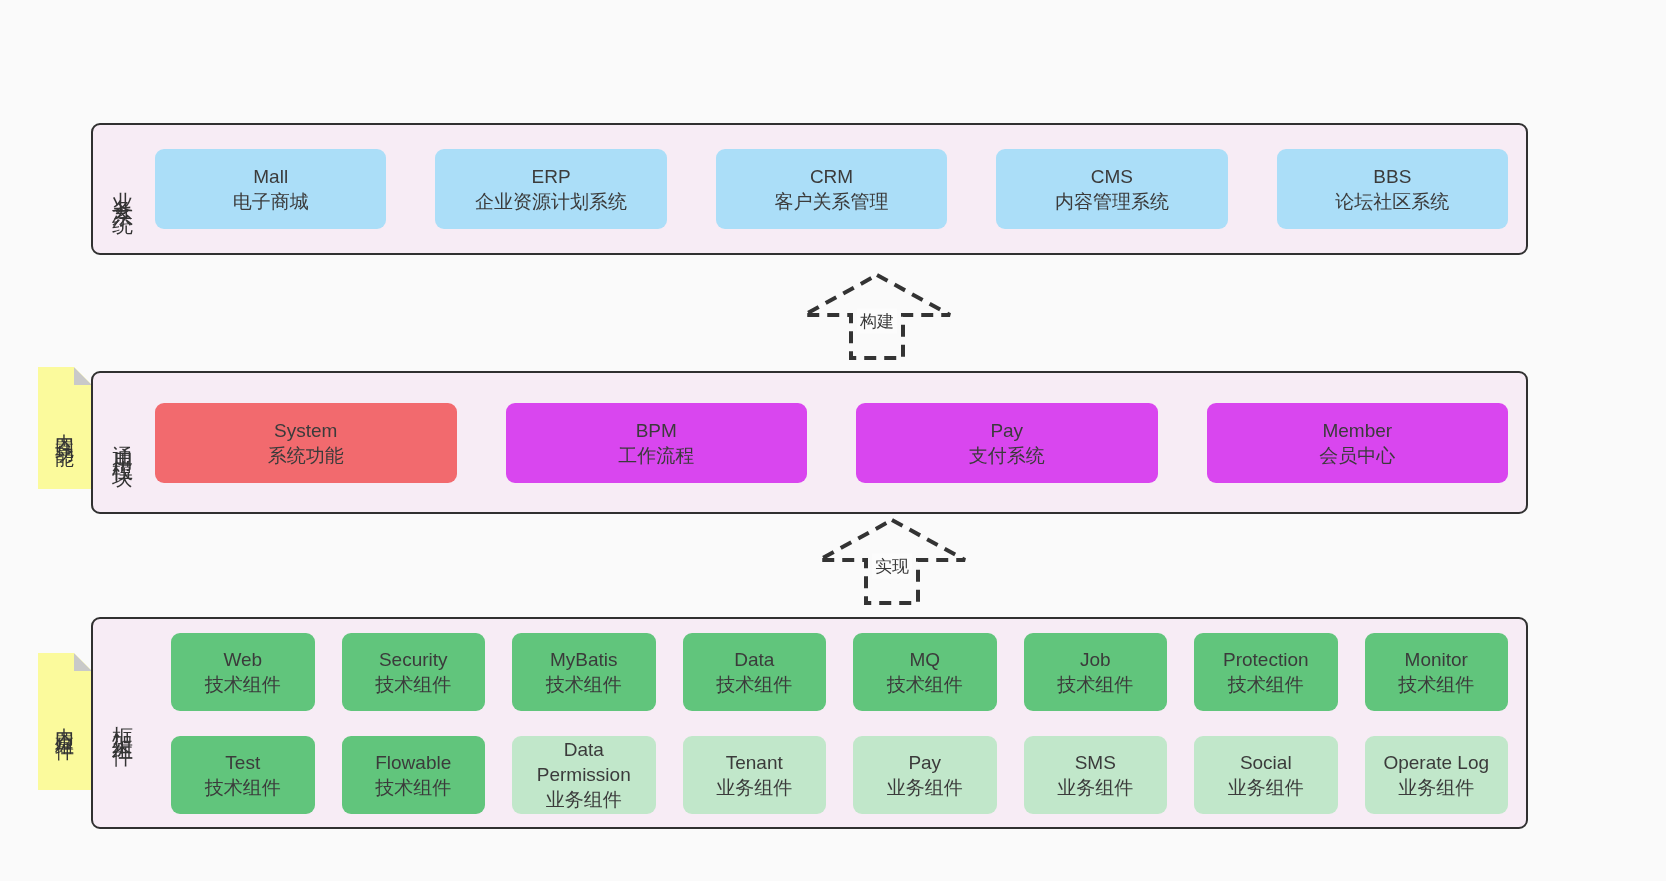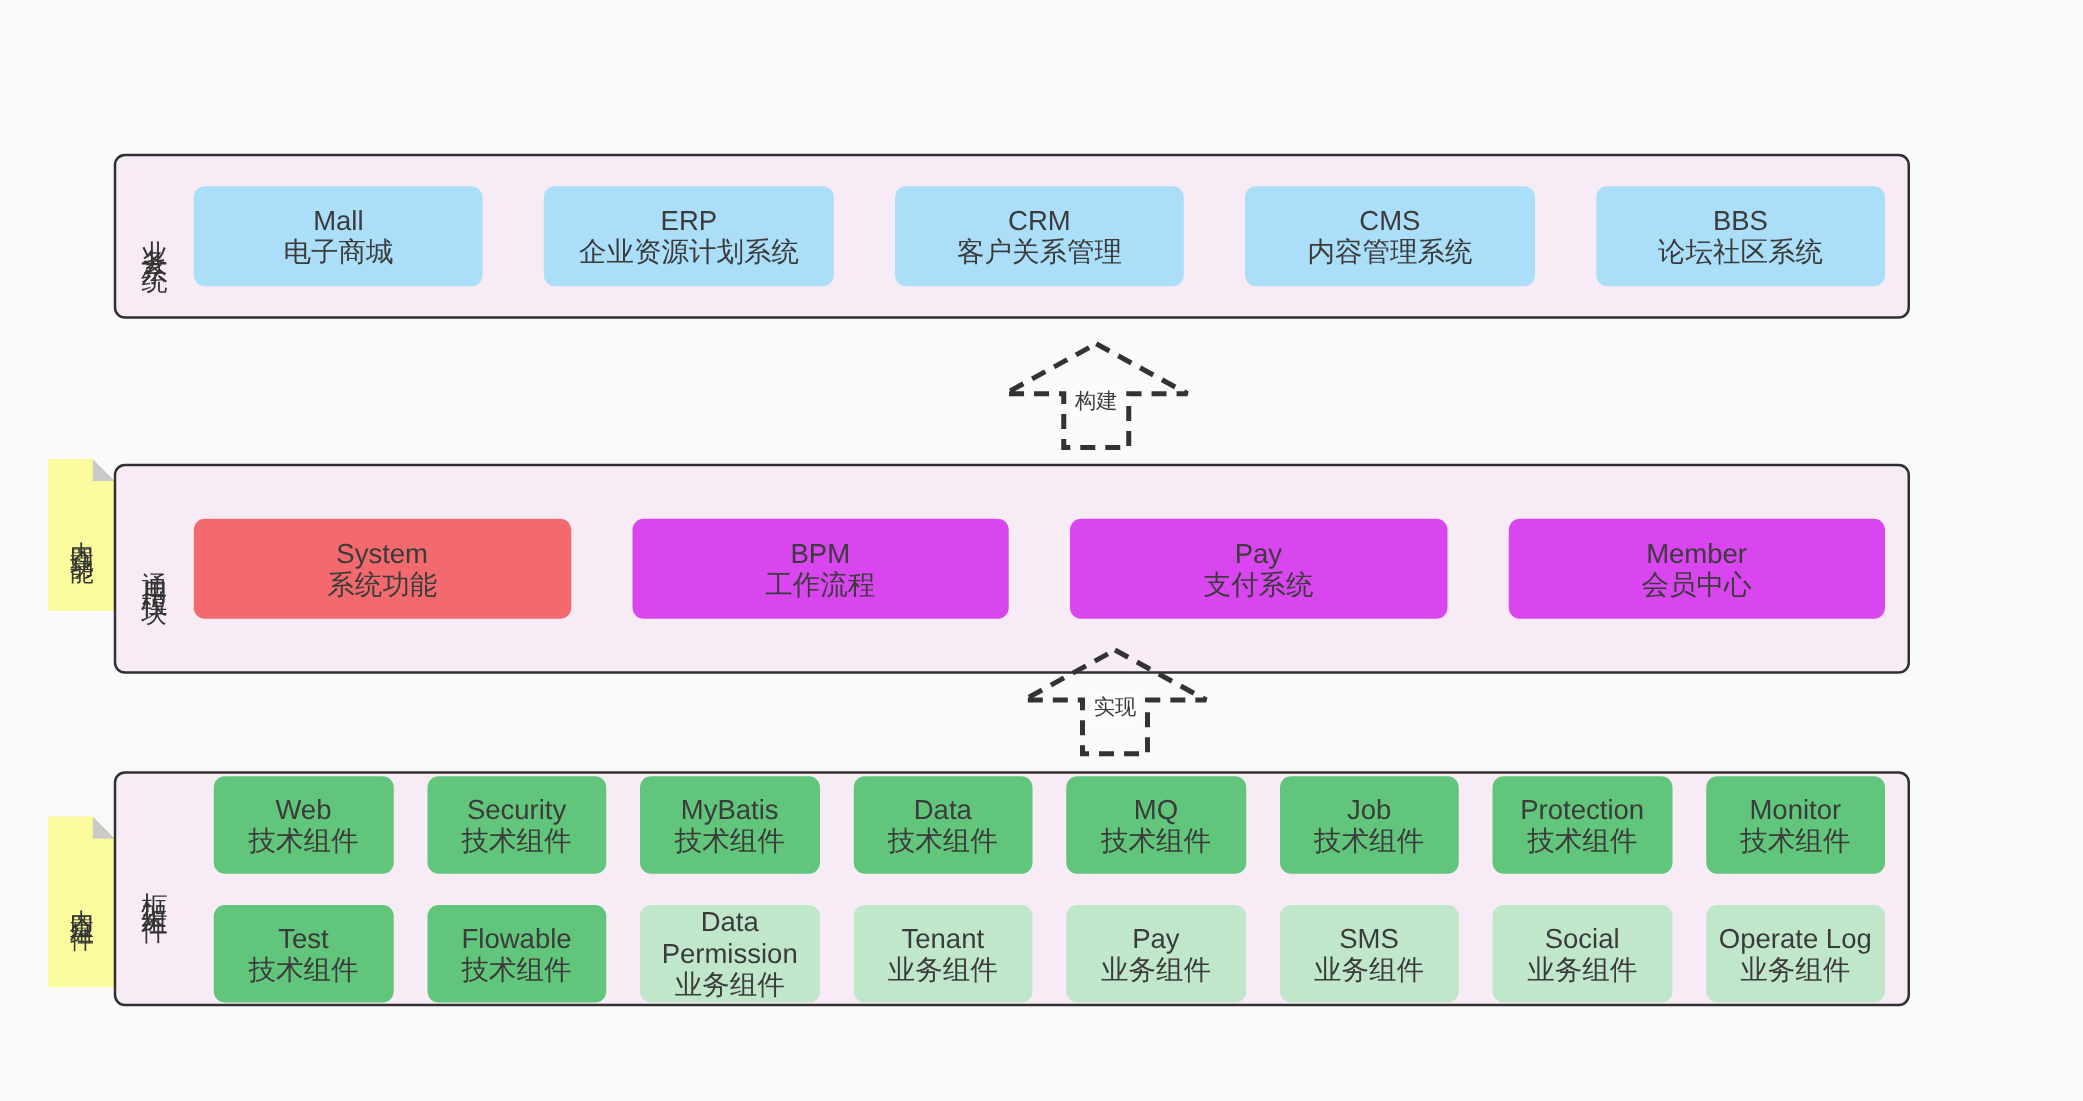--- a/index.html
+++ b/index.html
@@ -8,43 +8,43 @@
     background:#fafafa;
     font-family:"Liberation Sans","DejaVu Sans",sans-serif;
     color:#3b3b3b;
   }
   .section{
     position:absolute;left:91px;width:1437px;
     background:#f7ecf5;border:2px solid #303030;border-radius:9px;
     display:flex;align-items:stretch;z-index:2;box-sizing:border-box;
   }
   .sec1{top:123px;height:132px;}
-  .sec2{top:371px;height:168px;}
-  .sec3{top:617px;height:188px;gap:16px;}
+  .sec2{top:371px;height:143px;}
+  .sec3{top:617px;height:212px;gap:16px;}
   .vlabel{
     width:60px;display:flex;align-items:center;justify-content:center;
     flex:0 0 60px;
   }
   .vlabel span{
     writing-mode:vertical-rl;text-orientation:upright;
     font-size:21px;letter-spacing:7px;color:#333;line-height:1;
   }
   .boxes{
     flex:1;display:flex;align-items:center;gap:49px;
     padding:0 18px 0 2px;
   }
   .rows{
     flex:1;display:flex;flex-direction:column;justify-content:center;
     gap:25px;padding:0 18px 0 2px;
   }
   .row{display:flex;gap:27px;}
   .box{
     flex:1;height:80px;border-radius:9px;
     display:flex;flex-direction:column;align-items:center;justify-content:center;
-    font-size:22px;line-height:25px;text-align:center;
+    font-size:19px;line-height:25px;text-align:center;
   }
   .row .box{height:78px;}
   .blue{background:#abdef8;}
   .red{background:#f26a6e;}
   .pink{background:#d946ef;}
   .green{background:#61c57c;}
   .lgreen{background:#c1e7ca;}
   .wrap-name .box-name{max-width:6.2em;}
   .box-name,.box-desc{display:block;}
   .sticky{

